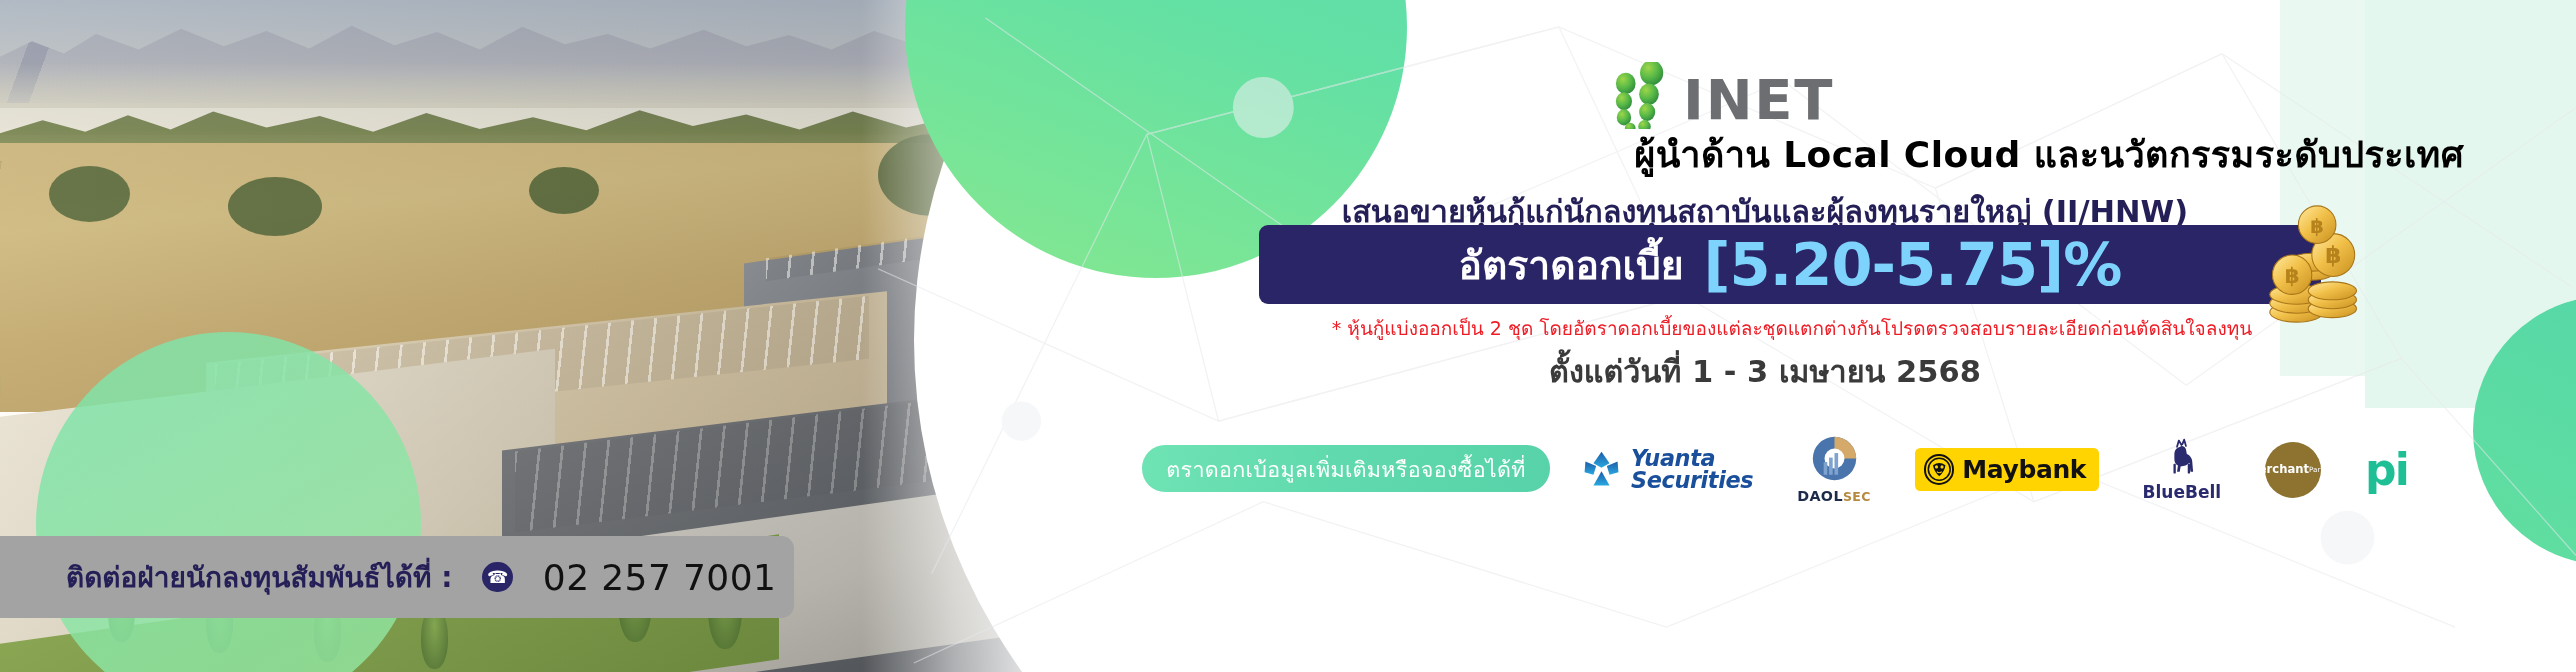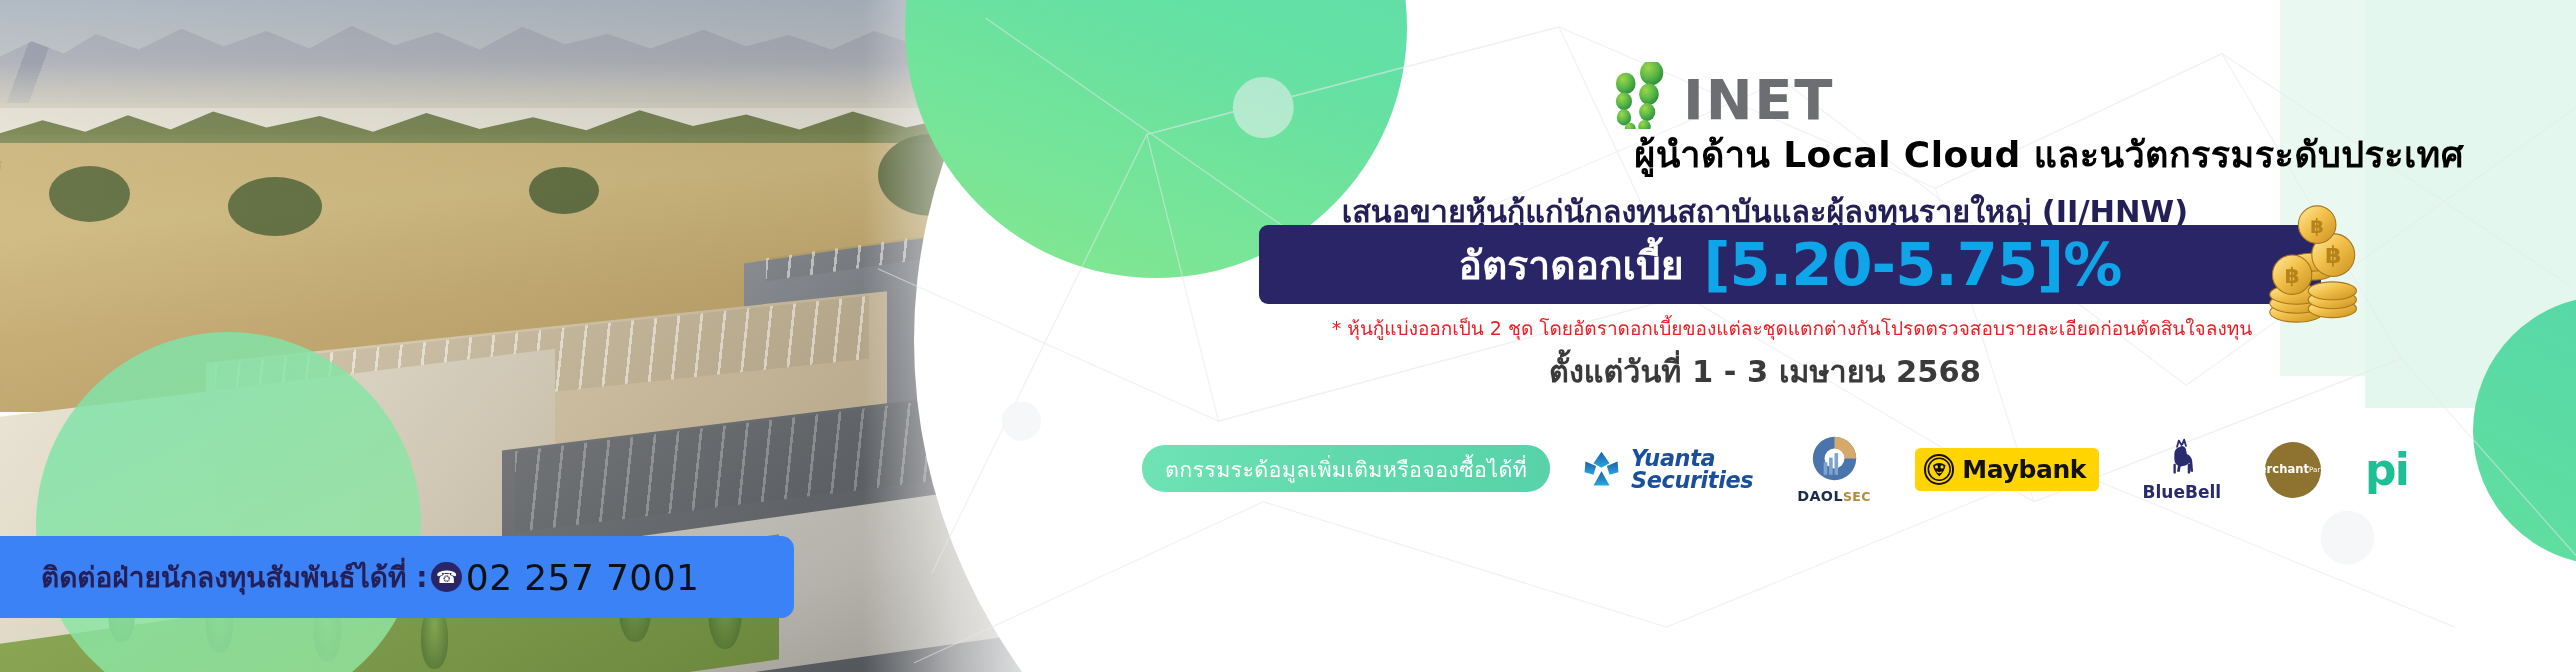--- a/index.html
+++ b/index.html
@@ -150,21 +150,21 @@
     position:absolute; left:0; top:143px; width:1398px; text-align:center;
     font-size:30.5px; font-weight:bold; color:#241f57; white-space:nowrap;
   }
 
   .rate-box {
     position:absolute; left:193px; top:181px; width:1062px; height:79px;
     background:#2a2566; border-radius:9px;
     display:flex; align-items:center; justify-content:center; gap:20px;
   }
   .rate-label { font-size:39px; font-weight:bold; color:#ffffff; }
-  .rate-value { font-size:59px; font-weight:bold; color:#0ea5e9; letter-spacing:-0.9px; }
+  .rate-value { font-size:59px; font-weight:bold; color:#7dd3fc; letter-spacing:-0.9px; }
   .coins { position:absolute; right:-43px; top:-20px; width:108px; height:118px; }
 
   .disclaimer {
     position:absolute; left:0; top:269px; width:1452px; text-align:center;
     font-size:19px; color:#ee1c25; white-space:nowrap;
   }
   .date-line {
     position:absolute; left:0; top:303px; width:1398px; text-align:center;
     font-size:30.5px; font-weight:bold; color:#3a3a3a;
   }
@@ -217,22 +217,22 @@
     color:#fff; line-height:1.05;
   }
   .merchant b { font-size:11.6px; font-weight:600; }
   .merchant i { font-size:7.2px; font-style:normal; }
   
   .pi-logo { font-size:44px; font-weight:bold; color:#1fbf96; line-height:.8; letter-spacing:-1.8px; }
 
   
   .contact-card {
     position:absolute; left:0; top:536px; width:794px; height:82px;
-    background:#3b82f6; border-radius:0 12.5px 12.5px 0;
-    display:flex; align-items:center; padding-left:41px; gap:4px;
+    background:#a3a3a3; border-radius:0 12.5px 12.5px 0;
+    display:flex; align-items:center; padding-left:66px; gap:30px;
   }
   .contact-label { font-size:28px; font-weight:bold; color:#241f57; }
   .phone-badge {
     width:30.5px; height:30.5px; border-radius:50%; background:#2a2566;
     display:flex; align-items:center; justify-content:center;
     color:#fff; font-size:17px;
   }
   .contact-number { font-size:36px; color:#111; letter-spacing:0.4px; }
 </style>
 </head>
@@ -356,21 +356,21 @@
           <text x="86" y="65" font-size="26">฿</text>
           <text x="40" y="87" font-size="24">฿</text>
           <text x="68" y="31" font-size="22">฿</text>
         </g>
       </svg>
     </div>
 
     <div class="disclaimer">* หุ้นกู้แบ่งออกเป็น 2 ชุด โดยอัตราดอกเบี้ยของแต่ละชุดแตกต่างกันโปรดตรวจสอบรายละเอียดก่อนตัดสินใจลงทุน</div>
     <div class="date-line">ตั้งแต่วันที่ 1 - 3 เมษายน 2568</div>
 
-    <div class="cta">ตกรรมระด้อมูลเพิ่มเติมหรือจองซื้อได้ที่</div>
+    <div class="cta">ตราดอกเบ้อมูลเพิ่มเติมหรือจองซื้อได้ที่</div>
 
     <div class="partners">
 
       <div class="p-logo">
         <svg class="yuanta-mark" viewBox="0 0 46 46">
           <defs>
             <linearGradient id="yg" x1="0" y1="0" x2="0" y2="1">
               <stop offset="0%" stop-color="#1d5ca8"></stop>
               <stop offset="100%" stop-color="#29a9e0"></stop>
             </linearGradient>

